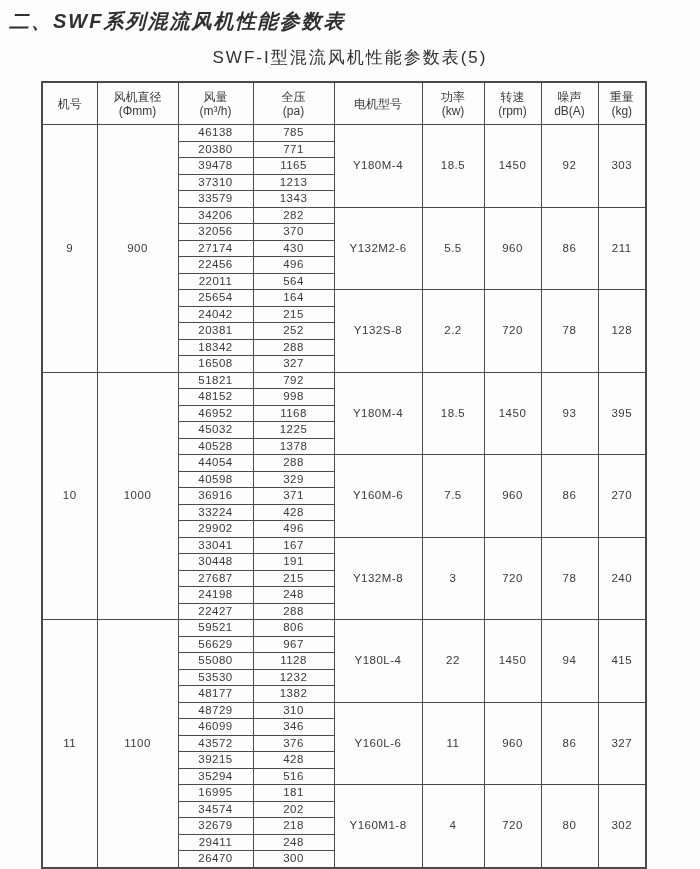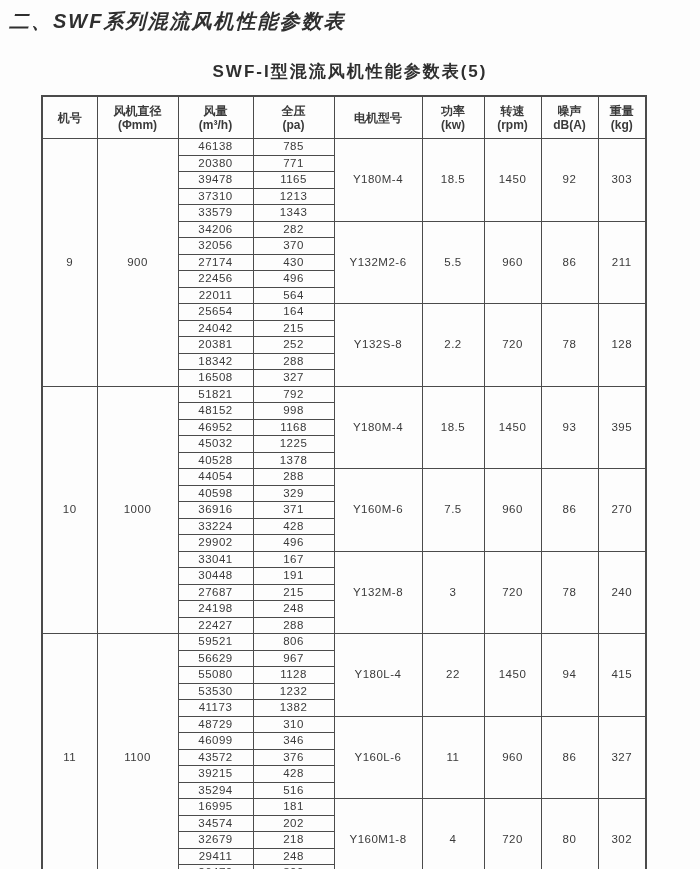--- a/index.html
+++ b/index.html
@@ -19,44 +19,44 @@
     font-size: 20px;
     font-weight: bold;
     letter-spacing: 2px;
     padding: 8px 0 0 9px;
     color: #2f2f2f;
     font-style: italic;
   }
   .sub-title {
     text-align: center;
     font-size: 17px;
-    font-weight: bold;
+    font-weight: normal;
     letter-spacing: 2px;
-    margin-top: 25px;
+    margin-top: 11px;
     color: #2f2f2f;
   }
   table.param-table {
     border-collapse: collapse;
     table-layout: fixed;
     margin: 12px 0 0 41px;
     border: 2px solid #4b4b4b;
   }
   .param-table th,
   .param-table td {
     border: 1px solid #4b4b4b;
     text-align: center;
     vertical-align: middle;
     padding: 0;
     overflow: hidden;
     white-space: nowrap;
   }
   .param-table thead th {
     height: 41px;
     font-size: 12px;
-    font-weight: bold;
+    font-weight: normal;
     line-height: 14px;
     color: #3a3a3a;
     text-align: center;
   }
   .param-table thead th div {
     line-height: 14px;
   }
   .param-table tbody td {
     height: 15.5px;
     font-size: 11.5px;
@@ -294,21 +294,21 @@
       </tr>
       <tr>
         <td>55080</td>
         <td>1128</td>
       </tr>
       <tr>
         <td>53530</td>
         <td>1232</td>
       </tr>
       <tr>
-        <td>41173</td>
+        <td>48177</td>
         <td>1382</td>
       </tr>
       <tr>
         <td>48729</td>
         <td>310</td>
         <td rowspan="5">Y160L-6</td>
         <td rowspan="5">11</td>
         <td rowspan="5">960</td>
         <td rowspan="5">86</td>
         <td rowspan="5">327</td>

